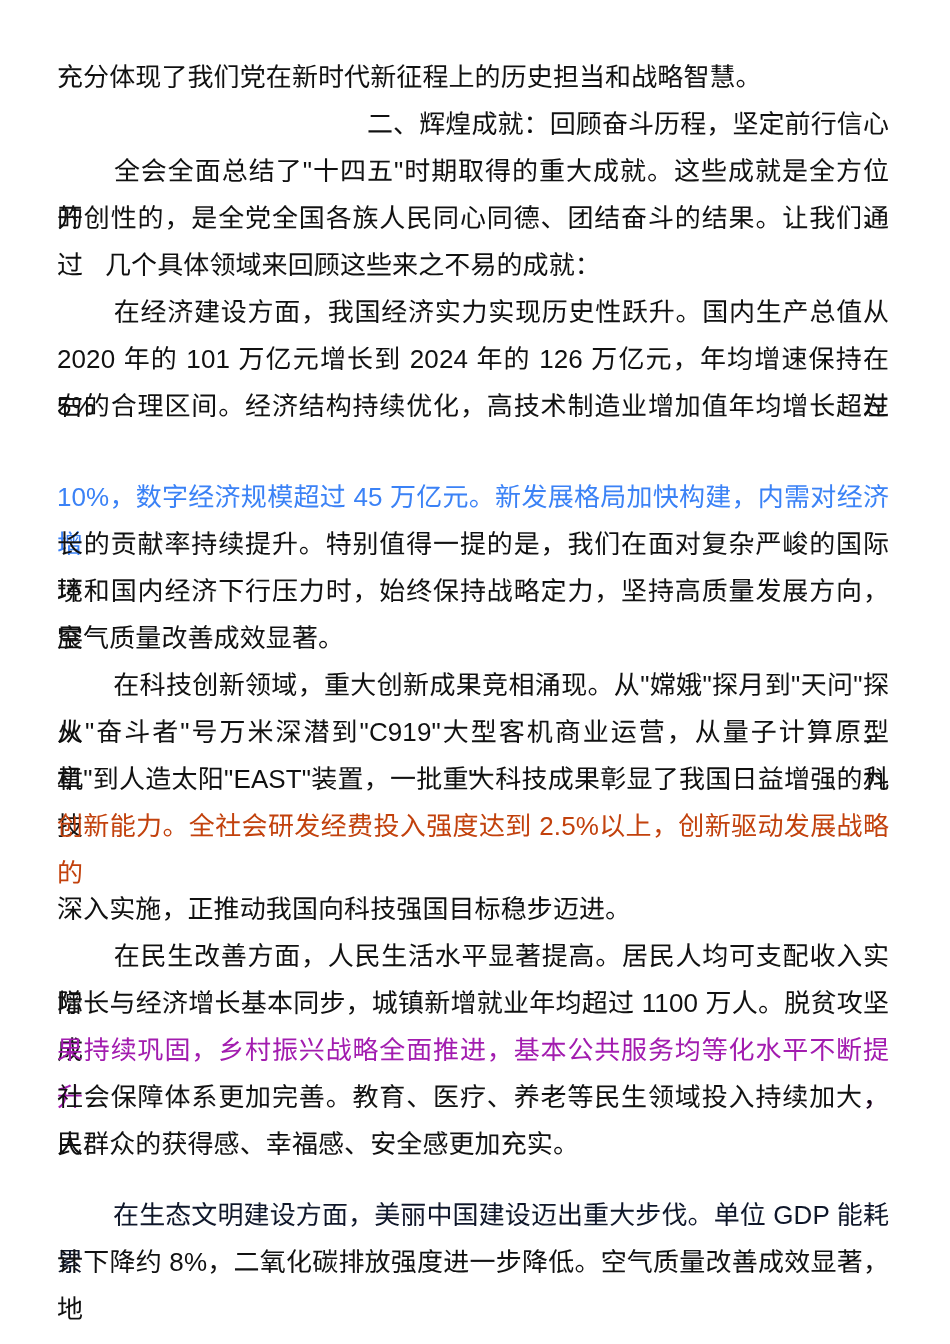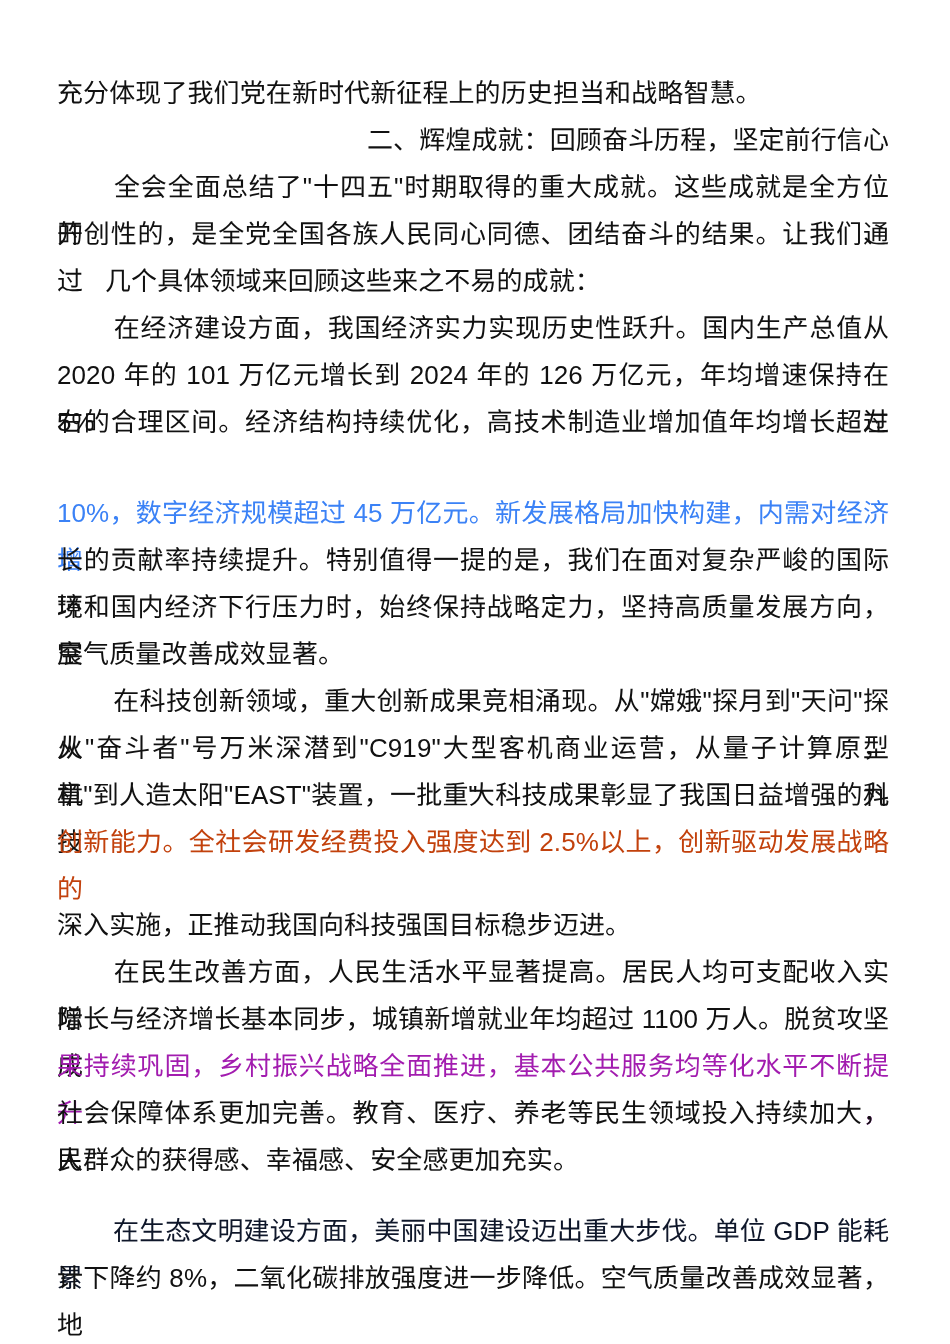--- a/index.html
+++ b/index.html
@@ -13,21 +13,21 @@
     width: 950px;
     height: 1344px;
     background: #ffffff;
     overflow: hidden;
     box-sizing: border-box;
   }
 
   .doc-body {
     position: absolute;
     left: 57px;
-    top: 70px;
+    top: 54px;
     width: 832px;
   }
 
   
   .line {
     font-family: "Liberation Sans", "DejaVu Sans", sans-serif;
     font-size: 26px;
     line-height: 47px;
     height: 47px;
     color: #111111;

